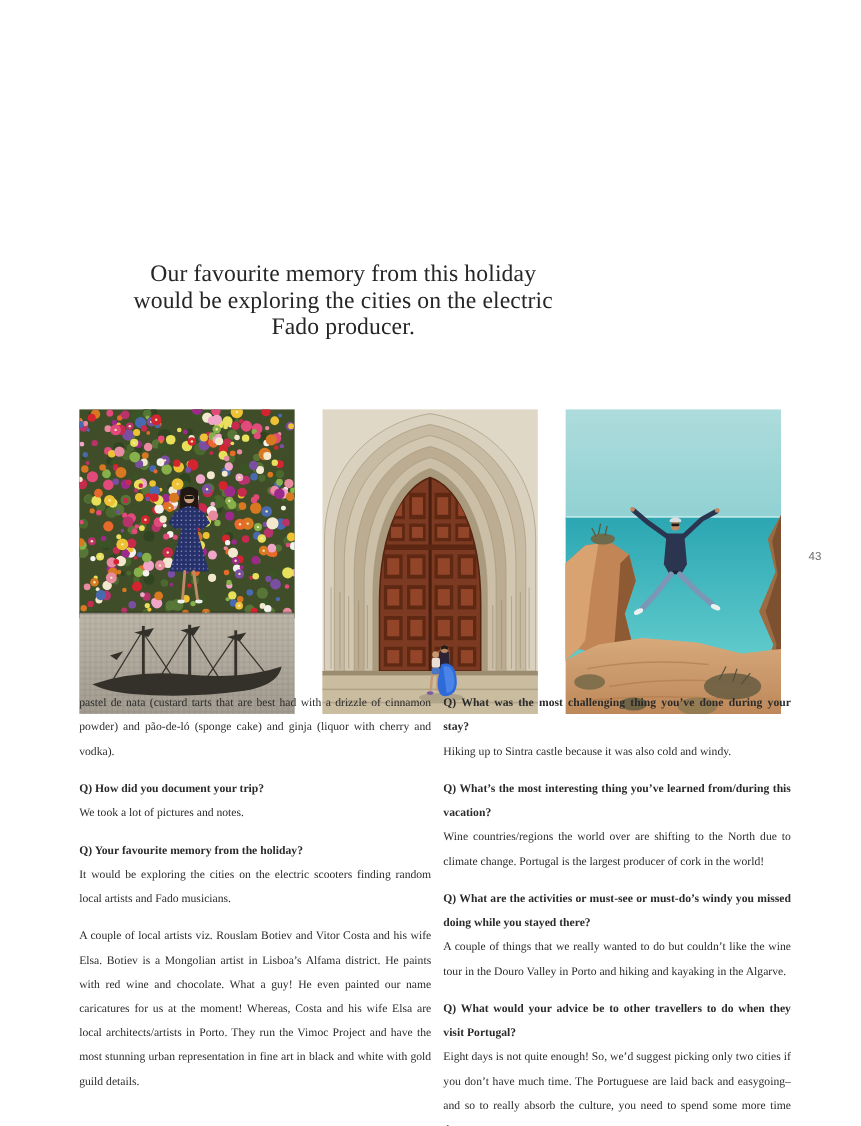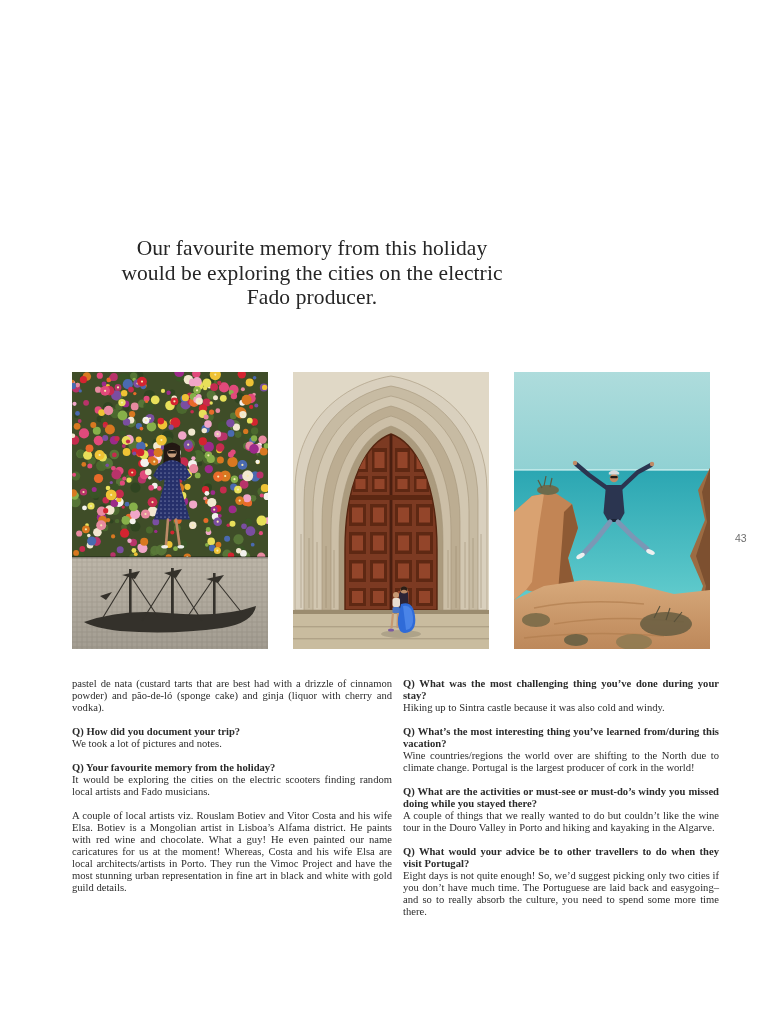--- a/index.html
+++ b/index.html
@@ -4,22 +4,22 @@
 <style>
   html,body{margin:0;padding:0;background:#ffffff;}
   .page{position:relative;width:783px;height:1024px;background:#ffffff;overflow:hidden;
         font-family:"Liberation Serif",serif;}
   .quote{position:absolute;top:236px;left:0;width:624px;text-align:center;
          font-size:21.5px;line-height:24.5px;color:#262626;letter-spacing:0.1px;}
   .photos{position:absolute;top:372px;left:72px;width:638px;display:flex;gap:25px;}
   .photos figure{margin:0;width:196px;height:277px;}
   .photos svg{display:block;width:196px;height:277px;}
   .pagenum{position:absolute;left:735px;top:500px;font-family:"Liberation Sans",sans-serif;
-           font-size:10.5px;color:#6e6e6e;margin-top:32px;}
-  .col{position:absolute;top:678px;font-size:10.6px;line-height:12px;
+           font-size:10.5px;color:#6e6e6e;}
+  .col{position:absolute;top:629px;font-size:10.6px;line-height:22px;
        text-align:justify;color:#2b2b2b;}
   .col-left{left:72px;width:320px;}
   .col-right{left:403px;width:316px;}
   .col p{margin:0;}
   .col .lead{margin:0 0 12px 0;}
   .col .qa{margin:0 0 12px 0;}
   .col .q{font-weight:bold;}
   .footer{position:absolute;top:978px;left:0;width:783px;text-align:center;
           font-family:"Liberation Sans",sans-serif;font-size:7.5px;letter-spacing:1.1px;
           color:#4a4a4a;}

